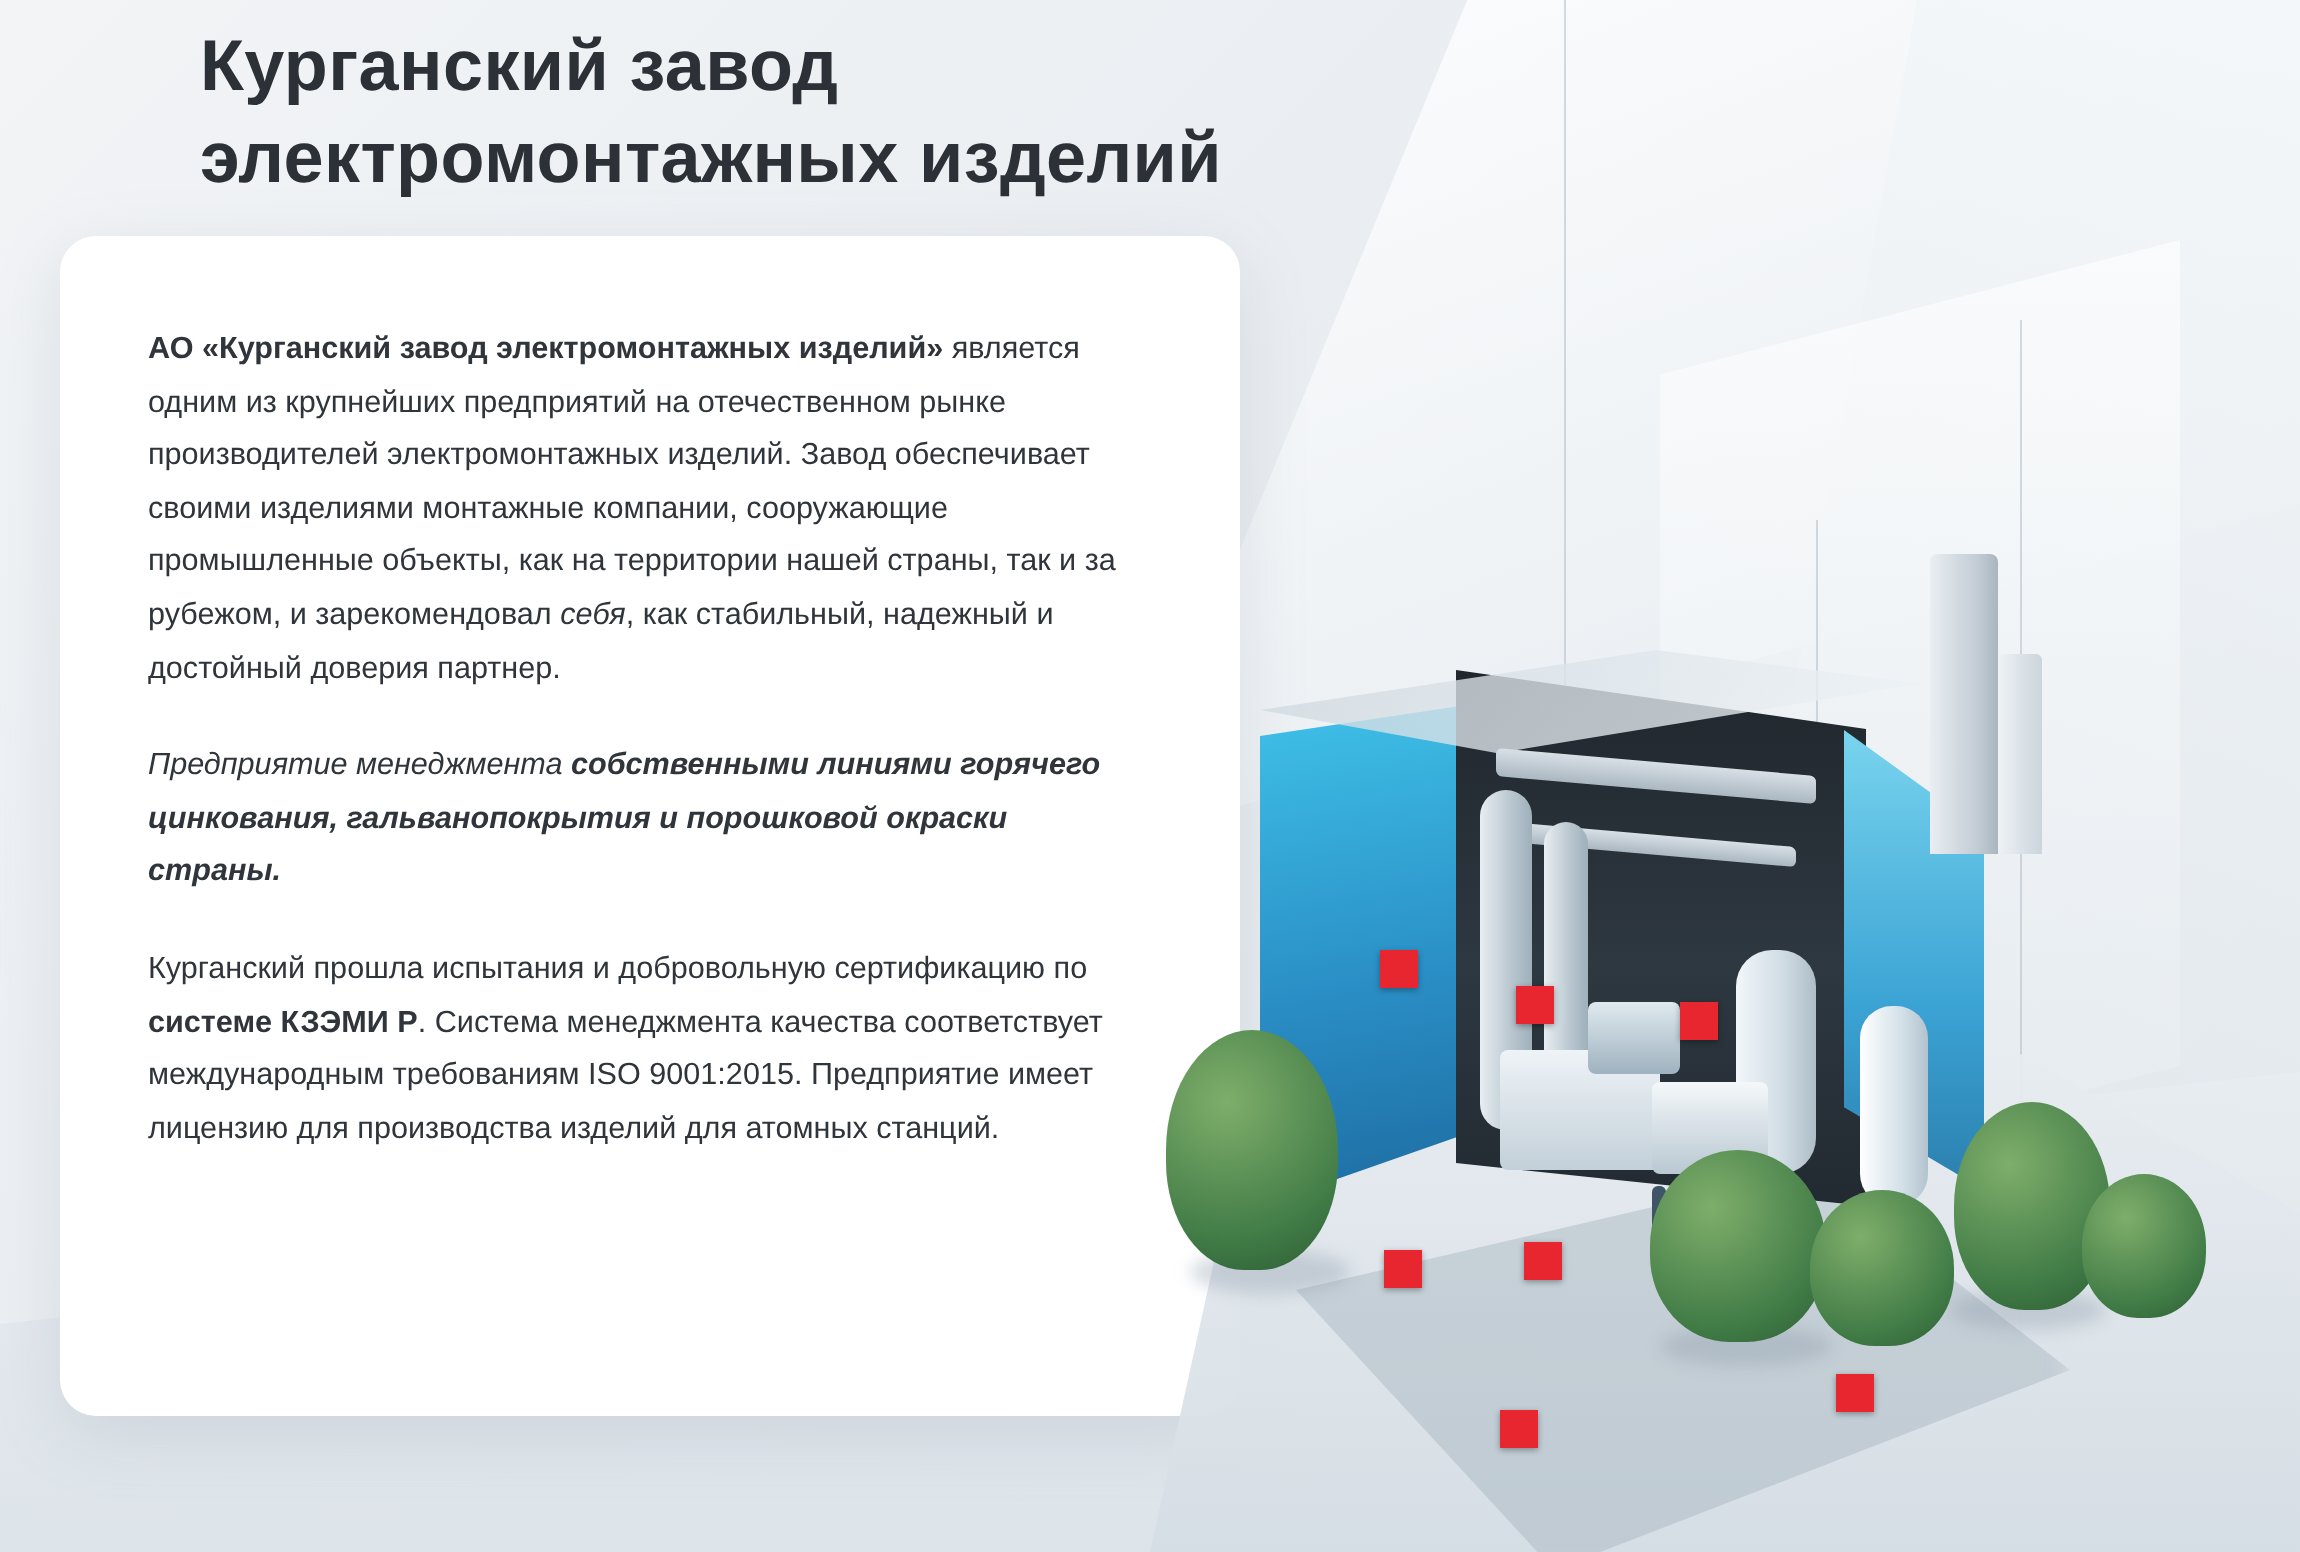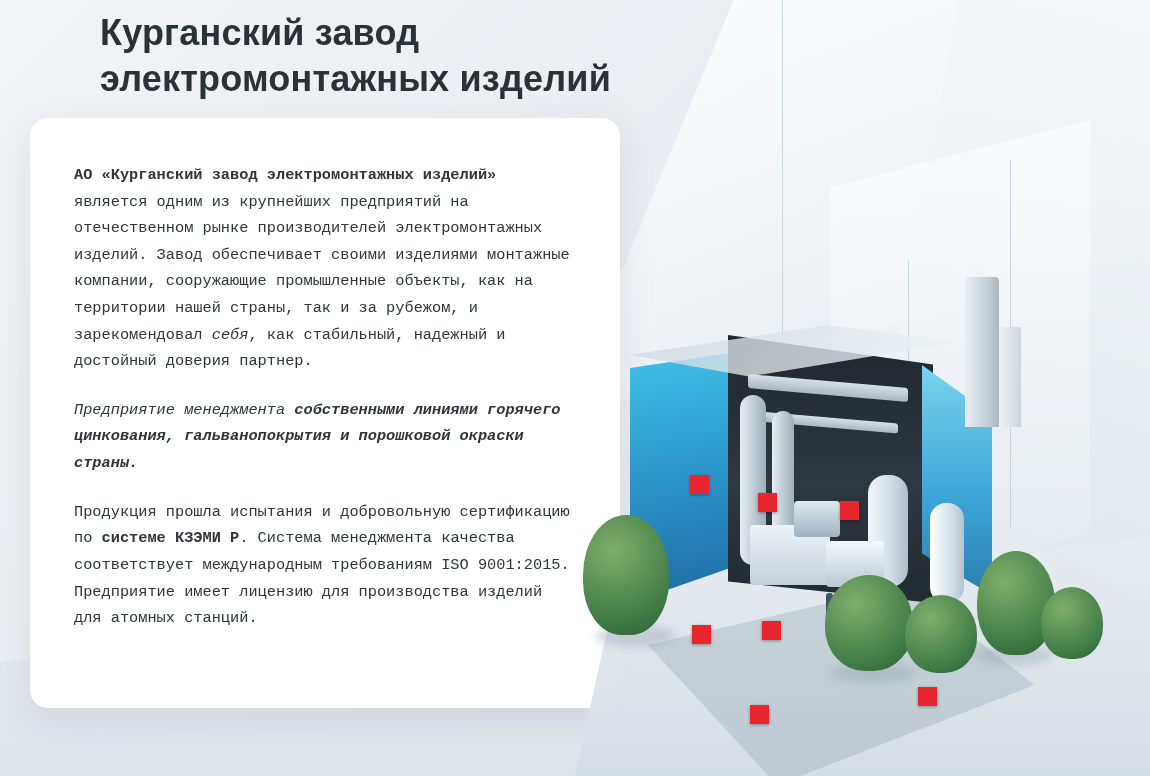--- a/index.html
+++ b/index.html
@@ -90,21 +90,21 @@
     background: #ffffff;
     border-radius: 18px;
     box-shadow: 0 10px 34px rgba(120,135,150,0.18);
   }
   .card-inner {
     padding: 44px 44px 0 44px;
     color: #2f353a;
     font-size: 15.3px;
     line-height: 1.74;
   }
-  .para { margin: 0 4px 22px 0; font-family: Liberation Mono, monospace; }
+  .para { margin: 0 4px 22px 0; }
   .para:last-child { margin-bottom: 0; }
   .b { font-weight: bold; }
   .i { font-style: italic; }
   .bi { font-weight: bold; font-style: italic; }
 
   
   .illustration {
     position: absolute;
     left: 575px;
     top: 215px;
@@ -261,21 +261,21 @@
 
       <p class="para">
         <span class="b">АО «Курганский завод электромонтажных изделий»</span><span> является одним из крупнейших предприятий на отечественном рынке производителей электромонтажных изделий. Завод обеспечивает своими изделиями монтажные компании, сооружающие промышленные объекты, как на территории нашей страны, так и за рубежом, и зарекомендовал </span><span class="i">себя</span><span>, как стабильный, надежный и достойный доверия партнер.</span>
       </p>
 
       <p class="para">
         <span class="i">Предприятие менеджмента </span><span class="bi">собственными линиями горячего цинкования, гальванопокрытия и порошковой окраски страны.</span>
       </p>
 
       <p class="para">
-        <span>Продукция прошла испытания и добровольную сертификацию по </span><span class="b">системе КЗЭМИ Р</span><span>. Система менеджмента качества соответствует международным требованиям ISO 9001:2015. Предприятие имеет лицензию для производства изделий для атомных станций.</span>
+        <span>Курганский прошла испытания и добровольную сертификацию по </span><span class="b">системе КЗЭМИ Р</span><span>. Система менеджмента качества соответствует международным требованиям ISO 9001:2015. Предприятие имеет лицензию для производства изделий для атомных станций.</span>
       </p>
 
     </div>
   </div>
 
   <div class="illustration">
     <div class="ground"></div>
     <div class="shadow-plane"></div>
 
     <div class="building">

